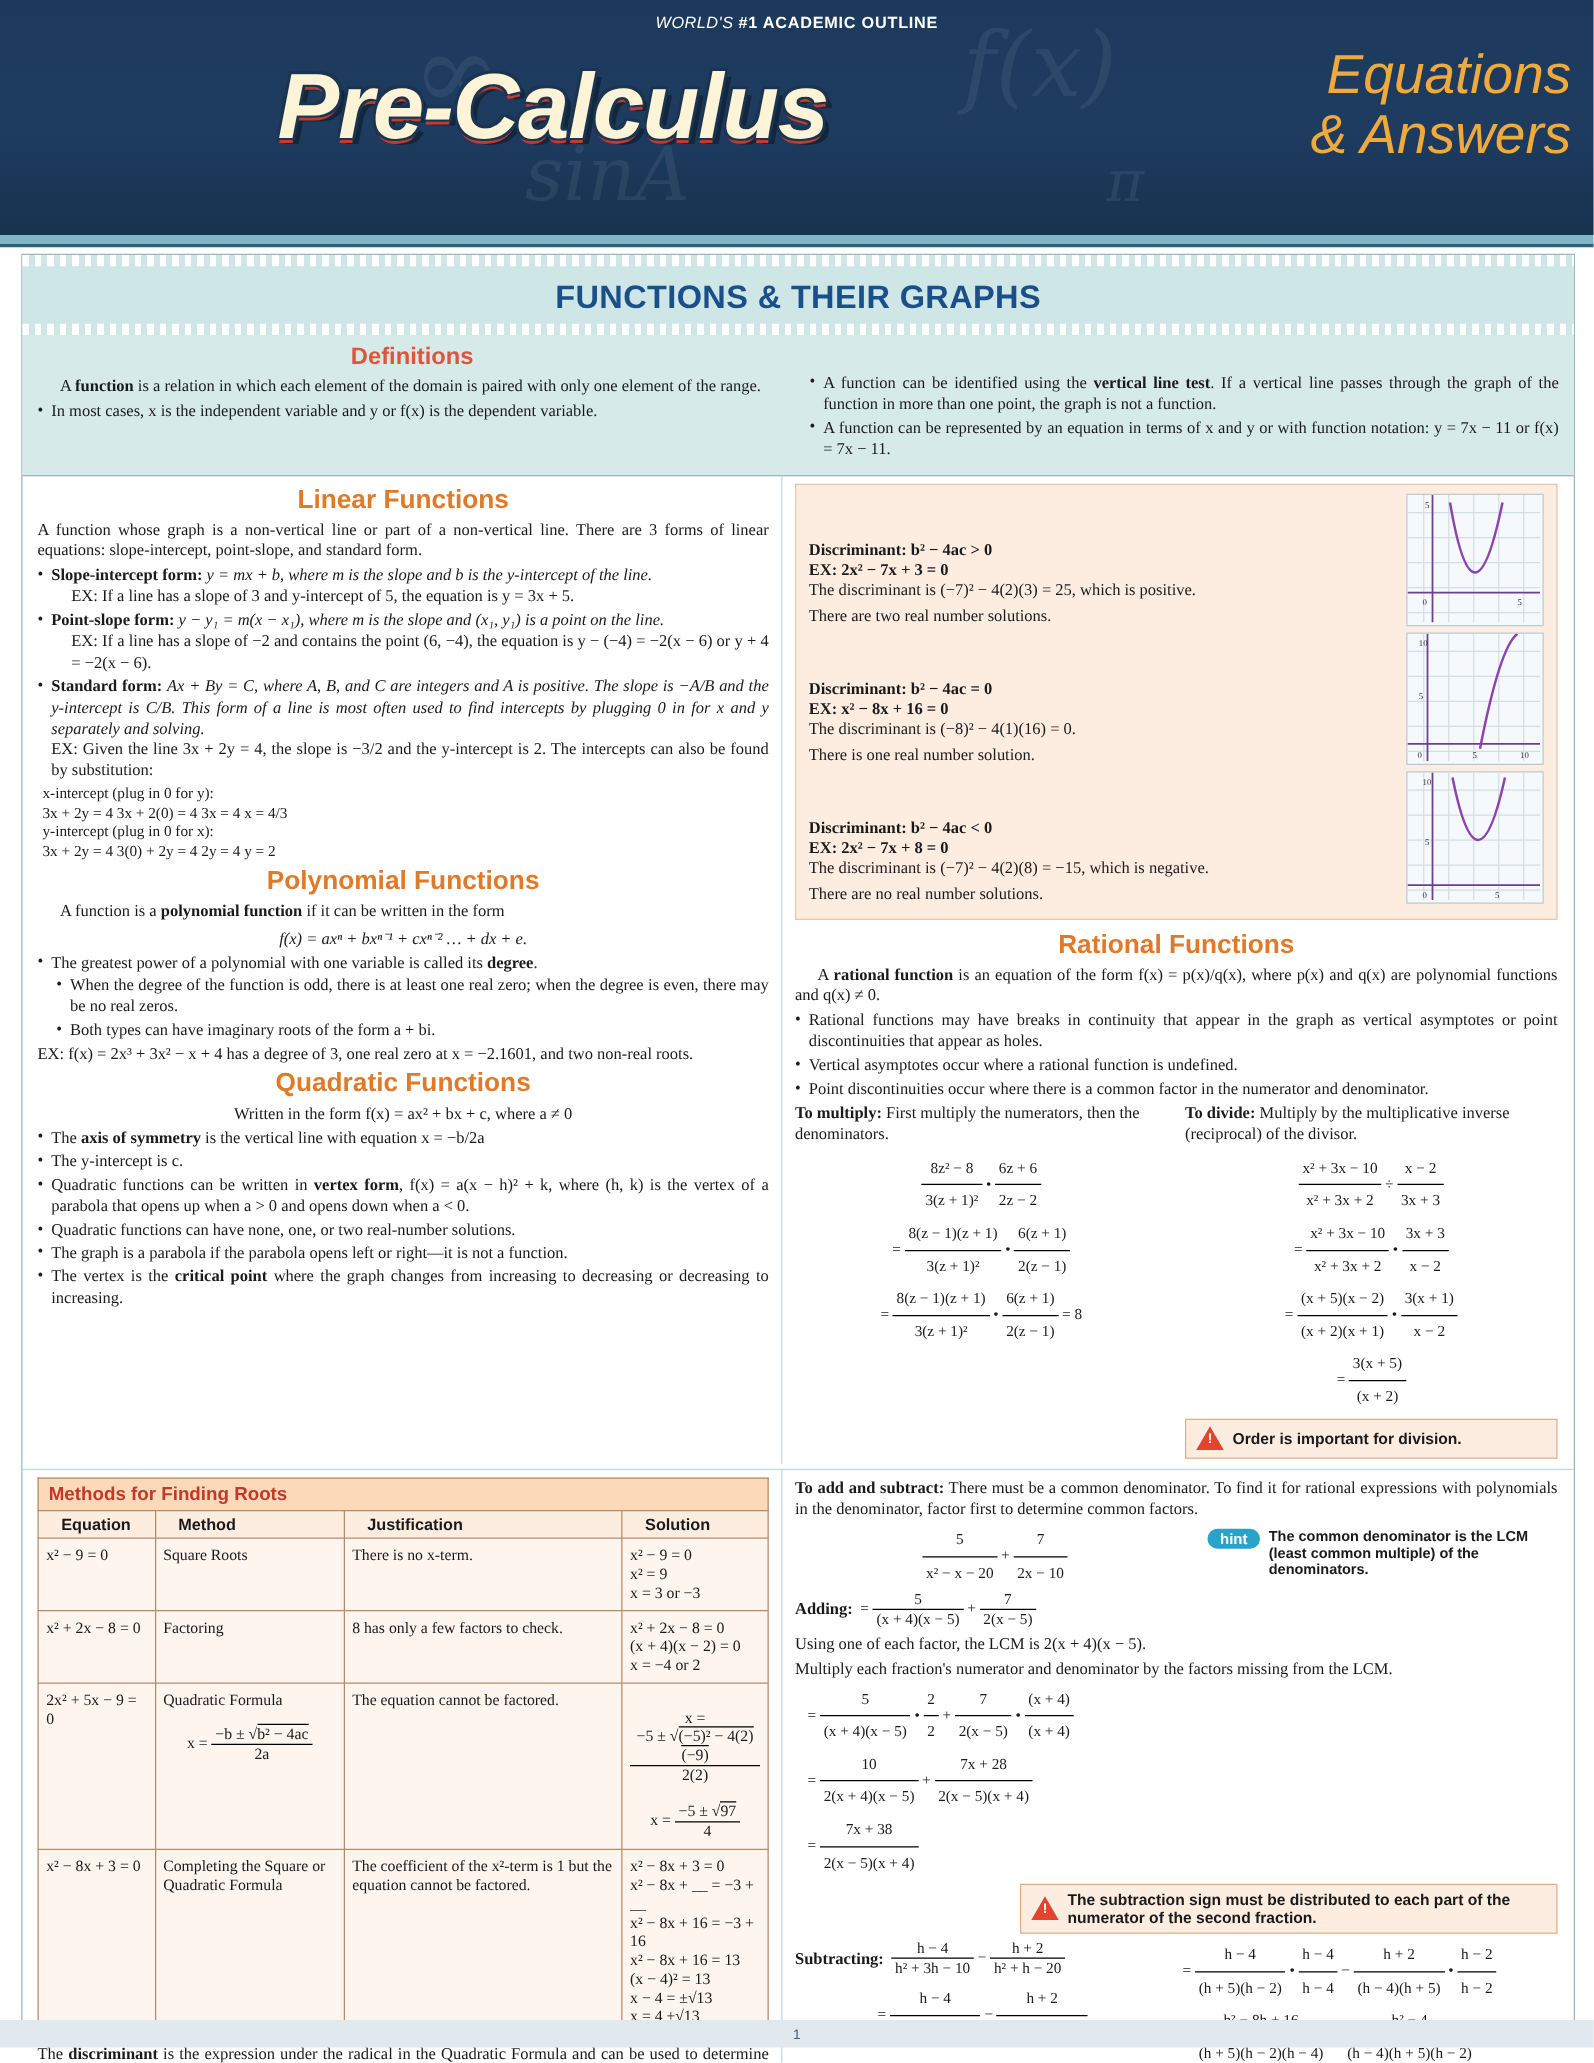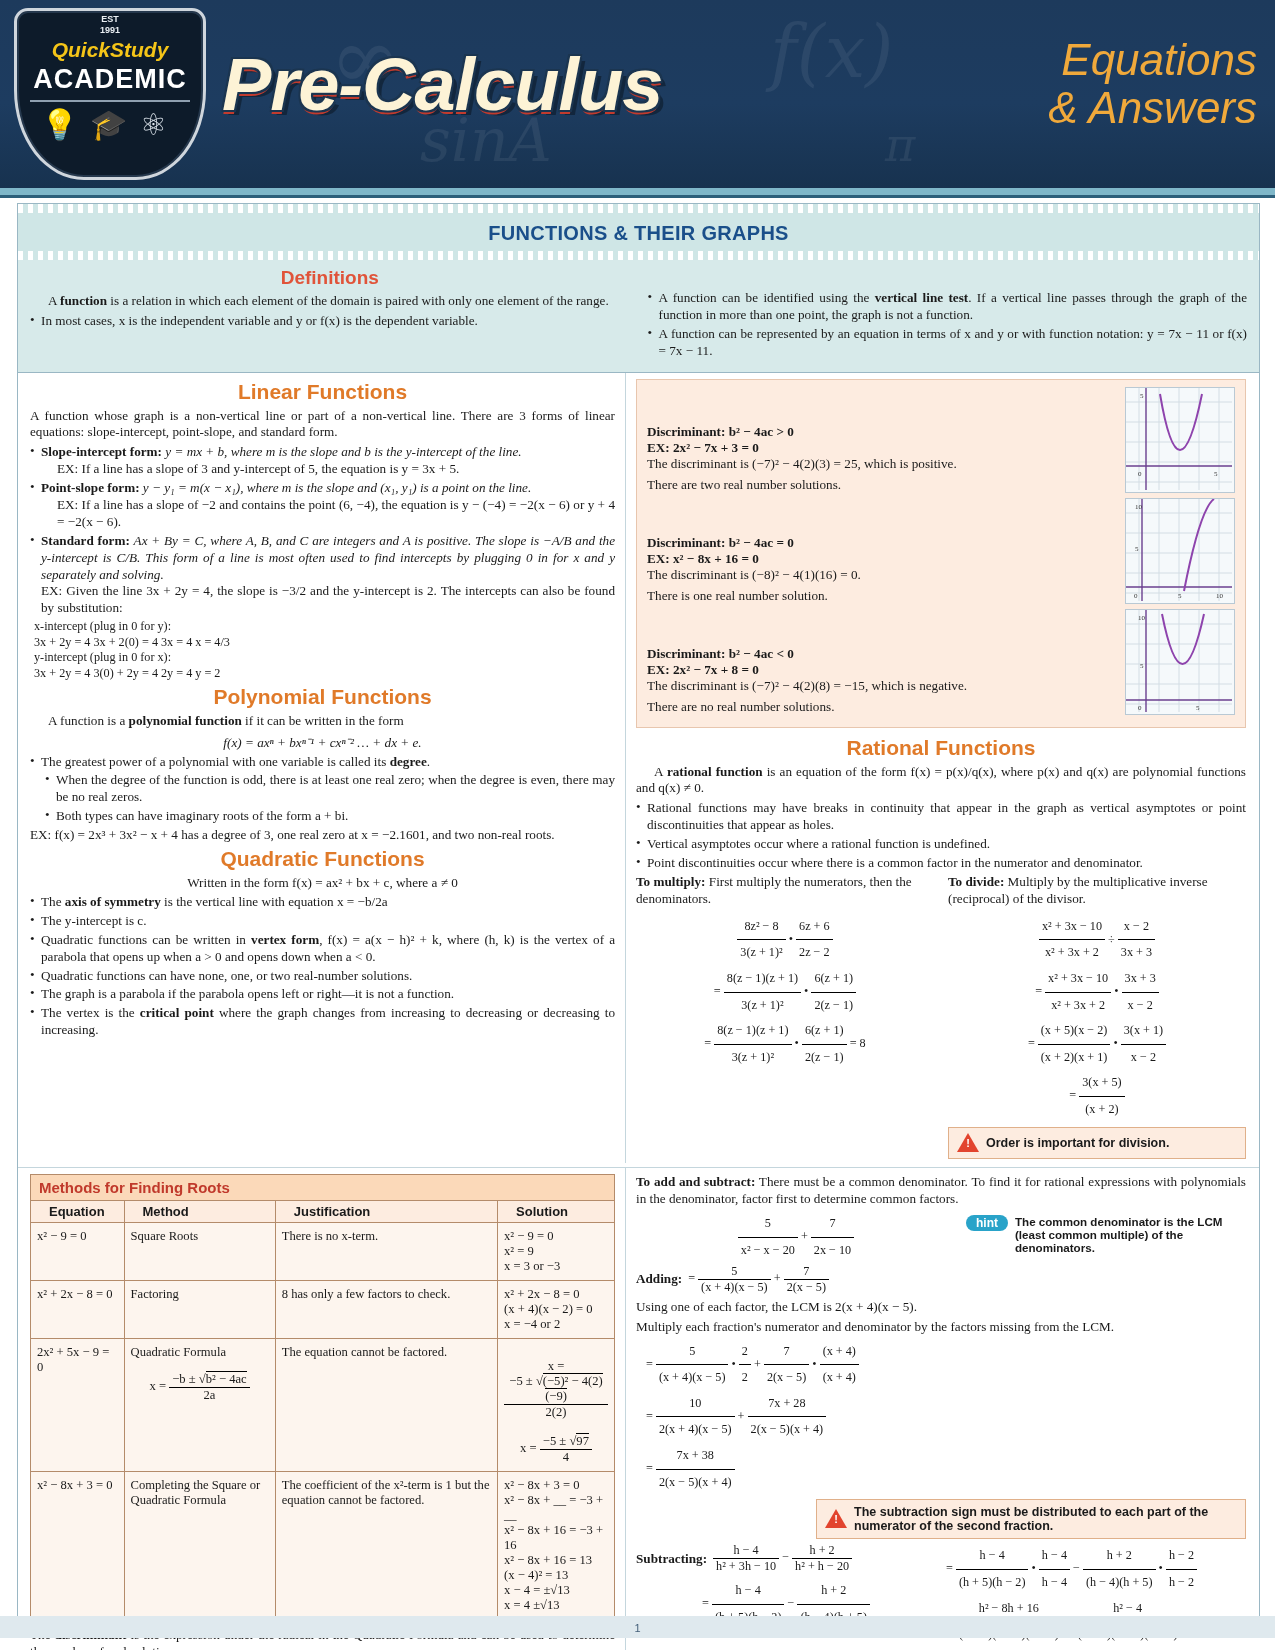--- a/index.html
+++ b/index.html
@@ -97,21 +97,21 @@
   
   .band{
     background:#cfe6e6;
     border-bottom:1px solid #9ab7c4;
     padding:0;
   }
   .band h1{
     margin:0;padding:9px 0 6px;
     text-align:center;color:#1a4f8a;
     font-family:"Liberation Sans",sans-serif;
-    font-size:20px;font-weight:bold;letter-spacing:.3px;
+    font-size:26px;font-weight:bold;letter-spacing:.3px;
   }
   .dashrow{
     height:9px;
     background:repeating-linear-gradient(90deg,#ffffff 0 5px,#cfe6e6 5px 10px);
   }
   .defsbox{
     background:#d7eaea;padding:6px 12px 10px;
     display:flex;gap:18px;
   }
   .defsbox .col{flex:1;}
@@ -215,29 +215,25 @@
 </style>
 </head>
 <body>
 
 <div class="header">
   <div class="ghost g-inf">∞</div>
   <div class="ghost g-fx">f(x)</div>
   <div class="ghost g-sin">sinA</div>
   <div class="ghost g-pi">π</div>
 
-
-  <div class="logo">
-    <div class="shield"></div>
-    <div class="est">EST<br>1991</div>
-    <div class="qs">QuickStudy</div>
-    <div class="acad">ACADEMIC</div>
-    <div class="line"></div>
-    <div class="icons">💡🎓⚛</div>
+  <div class="wno">
+    <span>WORLD'S</span>
+    <b>#1 ACADEMIC OUTLINE</b>
   </div>
+
 
   <div class="title">Pre-Calculus</div>
   <div class="subtitle">
     <div>Equations</div>
     <div>&amp; Answers</div>
   </div>
 </div>
 <div class="hdr-rule"></div>
 <div class="hdr-rule2"></div>
 

